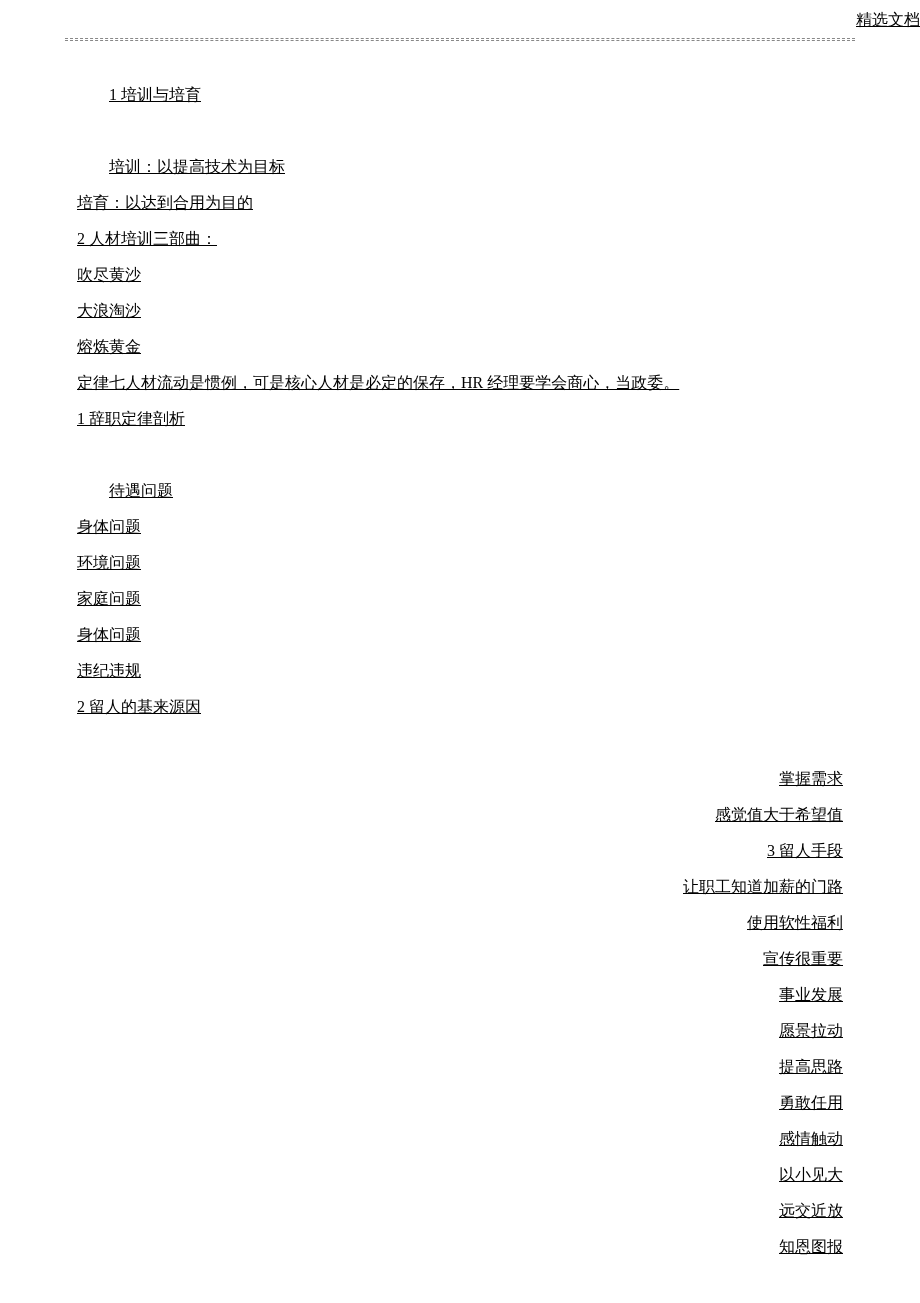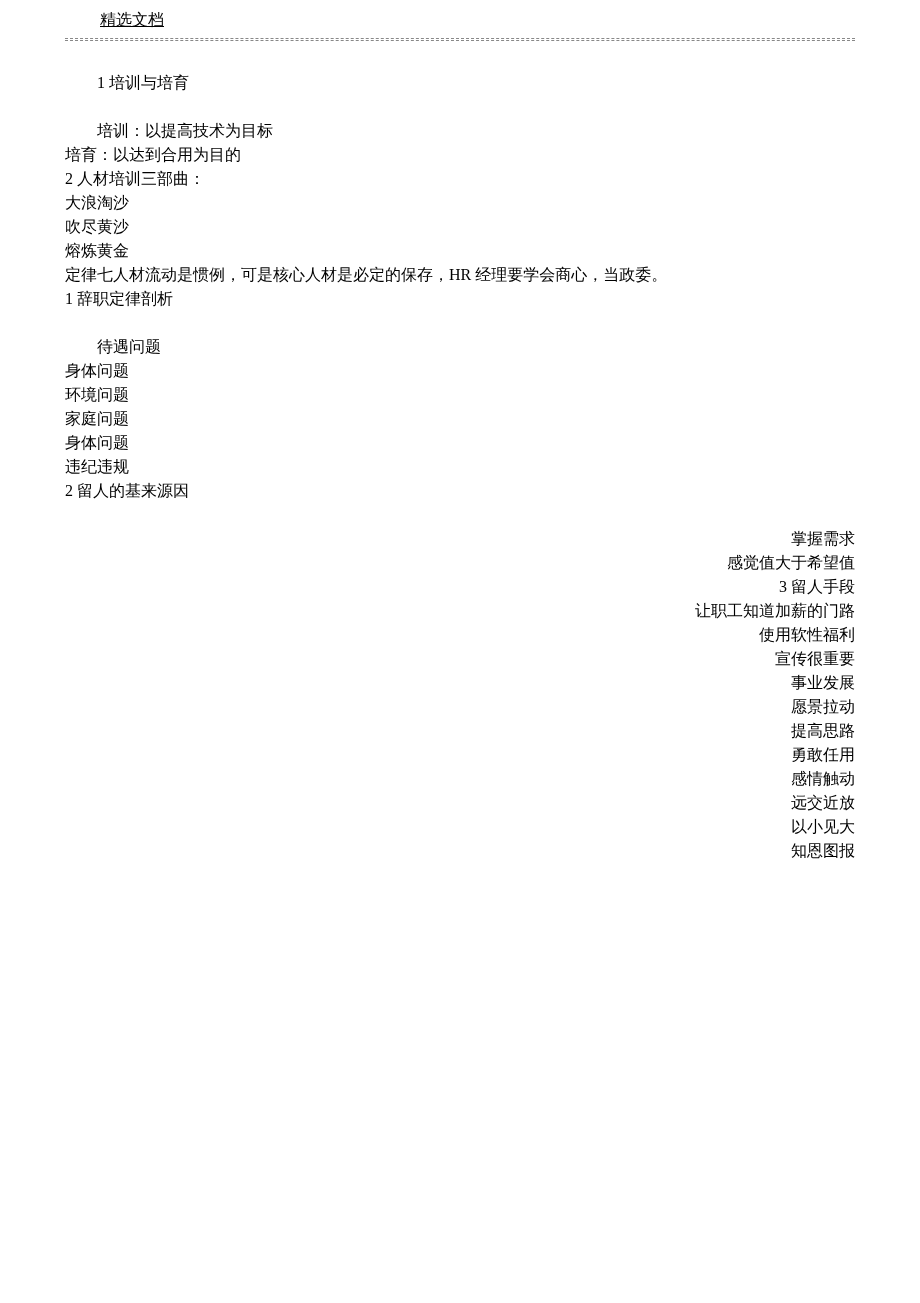--- a/index.html
+++ b/index.html
@@ -14,20 +14,21 @@
       font-family: "SimSun", "宋体", serif;
       font-size: 16px;
       color: #000000;
       line-height: 1.5;
     }
     .page {
       padding: 0;
     }
     .header {
       padding: 8px 0 4px 100px;
+      text-align: right;
     }
     .header-title {
       text-decoration: underline;
       font-size: 16px;
     }
     .hr-top {
       margin-top: 2px;
     }
     .hr-line {
       border: none;
@@ -35,22 +36,23 @@
       height: 0;
       margin: 0 65px;
     }
     .hr-line + .hr-line {
       margin-top: 1px;
     }
     .content {
       padding: 30px 65px 0 65px;
     }
     .line {
-      margin: 0;
+      margin: 12px;
       line-height: 1.5;
+      text-decoration: underline;
     }
     .indent-1 {
       text-indent: 2em;
     }
     .spacer {
       height: 24px;
     }
     .block-indent {
       padding-left: 120px;
       text-align: right;
@@ -75,22 +77,22 @@
 
   <div class="content">
 
     <p class="line indent-1">1 培训与培育</p>
 
     <div class="spacer"></div>
 
     <p class="line indent-1">培训：以提高技术为目标</p>
     <p class="line">培育：以达到合用为目的</p>
     <p class="line">2 人材培训三部曲：</p>
+    <p class="line">吹尽黄沙</p>
     <p class="line">大浪淘沙</p>
-    <p class="line">吹尽黄沙</p>
     <p class="line">熔炼黄金</p>
     <p class="line">定律七人材流动是惯例，可是核心人材是必定的保存，HR 经理要学会商心，当政委。</p>
     <p class="line">1 辞职定律剖析</p>
 
     <div class="spacer"></div>
 
     <p class="line indent-1">待遇问题</p>
     <p class="line">身体问题</p>
     <p class="line">环境问题</p>
     <p class="line">家庭问题</p>
@@ -105,19 +107,19 @@
       <p class="line">感觉值大于希望值</p>
       <p class="line">3 留人手段</p>
       <p class="line">让职工知道加薪的门路</p>
       <p class="line">使用软性福利</p>
       <p class="line">宣传很重要</p>
       <p class="line">事业发展</p>
       <p class="line">愿景拉动</p>
       <p class="line">提高思路</p>
       <p class="line">勇敢任用</p>
       <p class="line">感情触动</p>
+      <p class="line">以小见大</p>
       <p class="line">远交近放</p>
-      <p class="line">以小见大</p>
       <p class="line">知恩图报</p>
     </div>
 
   </div>
 </div>
 
 </body></html>

